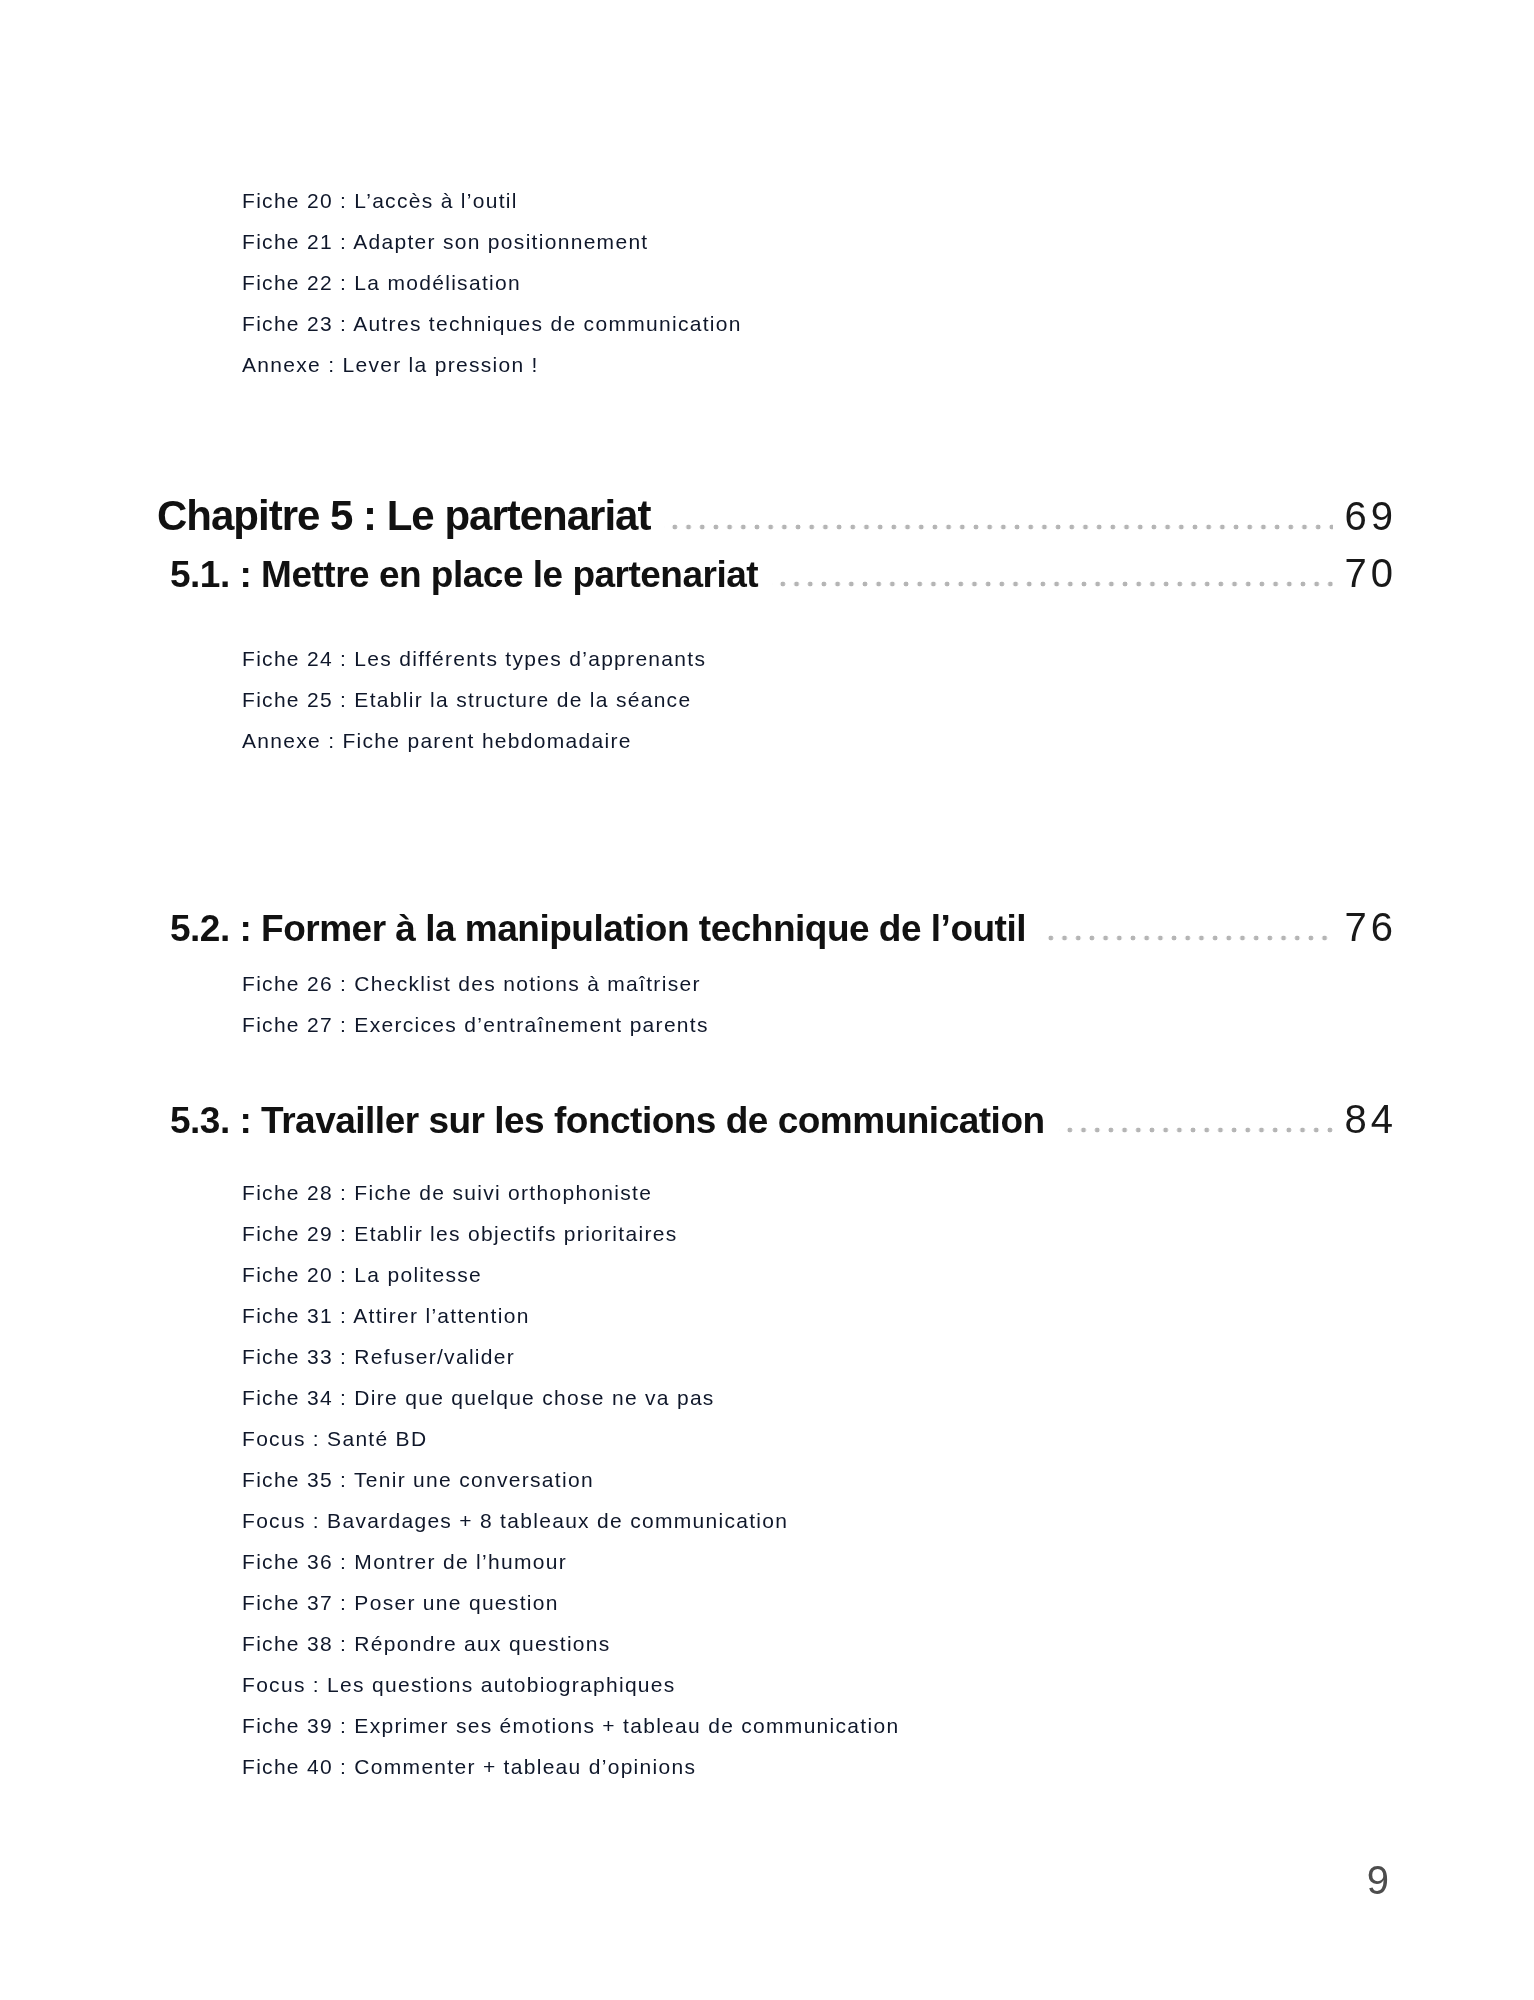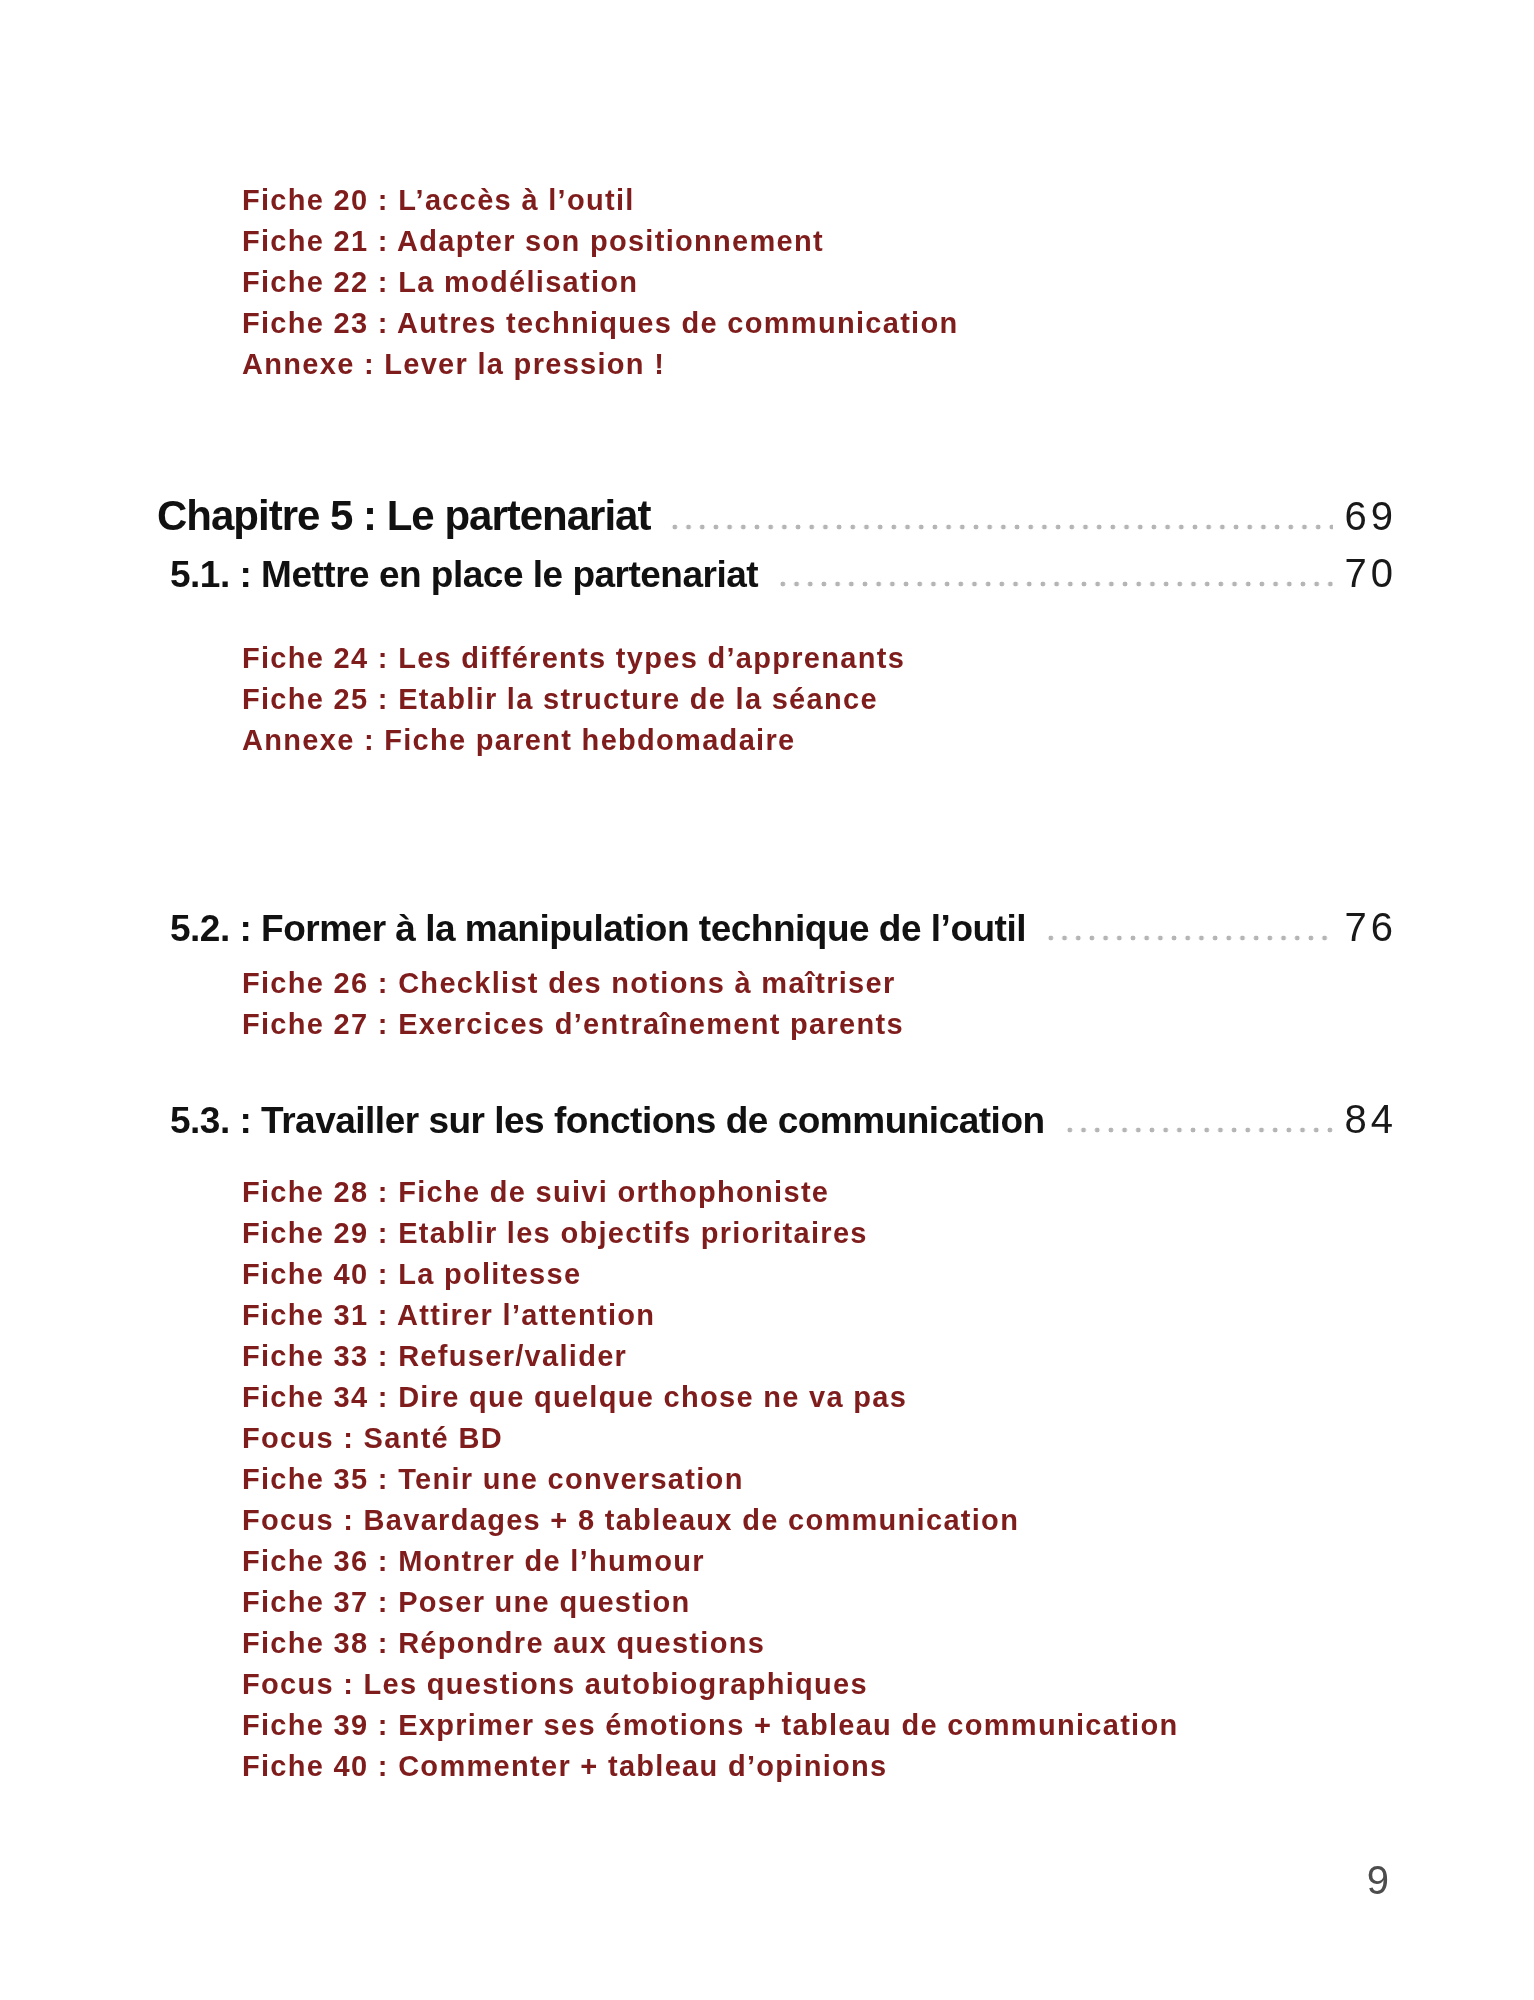--- a/index.html
+++ b/index.html
@@ -18,26 +18,25 @@
     background: #ffffff;
   }
 
   
   .item-list {
     position: absolute;
     left: 242px;
     right: 120px;
   }
   .toc-item {
-    font-size: 29px;
+    font-size: 21px;
     line-height: 41px;
     letter-spacing: 1.3px;
-    color: #7f1d1d;
+    color: #0f172a;
     white-space: nowrap;
-    font-weight: bold;
   }
   #intro-list  { top: 180px; }
   #sec1-list   { top: 638px; }
   #sec2-list   { top: 963px; }
   #sec3-list   { top: 1172px; }
 
   
   .toc-row {
     position: absolute;
     right: 137px;
@@ -134,21 +133,21 @@
     </div>
 
   <div class="toc-row" id="sec3-row">
     <span class="section-title">5.3. : Travailler sur les fonctions de communication</span>
     <span class="leader"></span>
     <span class="page-num">84</span>
   </div>
   <div class="item-list" id="sec3-list">
       <div class="toc-item">Fiche 28 : Fiche de suivi orthophoniste</div>
       <div class="toc-item">Fiche 29 : Etablir les objectifs prioritaires</div>
-      <div class="toc-item">Fiche 40 : La politesse</div>
+      <div class="toc-item">Fiche 20 : La politesse</div>
       <div class="toc-item">Fiche 31 : Attirer l’attention</div>
       <div class="toc-item">Fiche 33 : Refuser/valider</div>
       <div class="toc-item">Fiche 34 : Dire que quelque chose ne va pas</div>
       <div class="toc-item">Focus : Santé BD</div>
       <div class="toc-item">Fiche 35 : Tenir une conversation</div>
       <div class="toc-item">Focus : Bavardages + 8 tableaux de communication</div>
       <div class="toc-item">Fiche 36 : Montrer de l’humour</div>
       <div class="toc-item">Fiche 37 : Poser une question</div>
       <div class="toc-item">Fiche 38 : Répondre aux questions</div>
       <div class="toc-item">Focus : Les questions autobiographiques</div>

